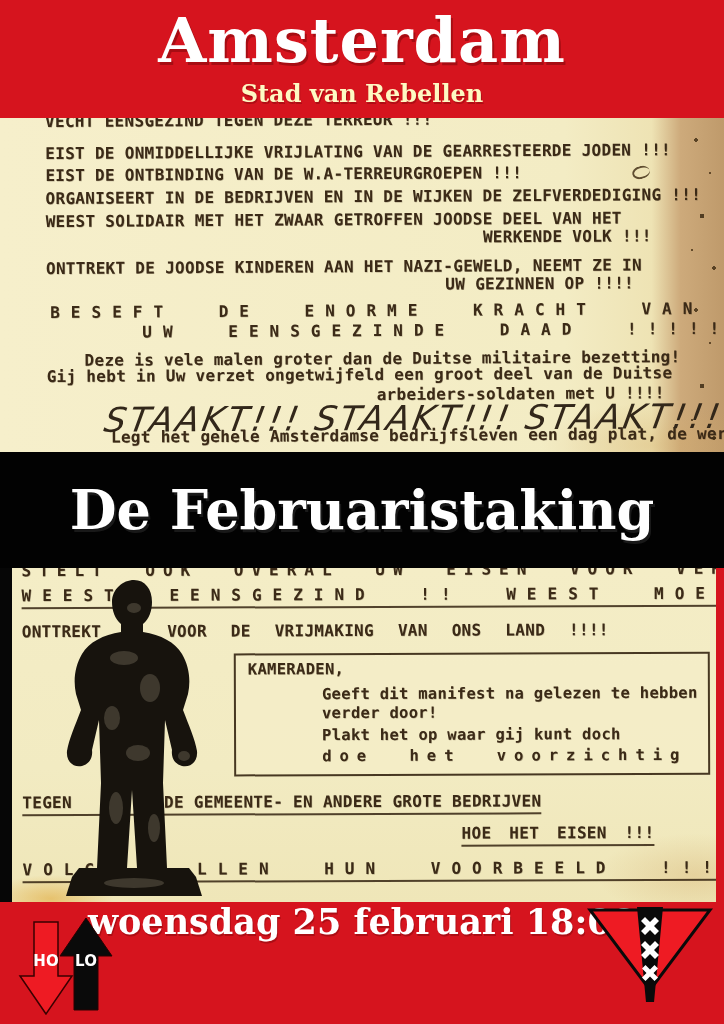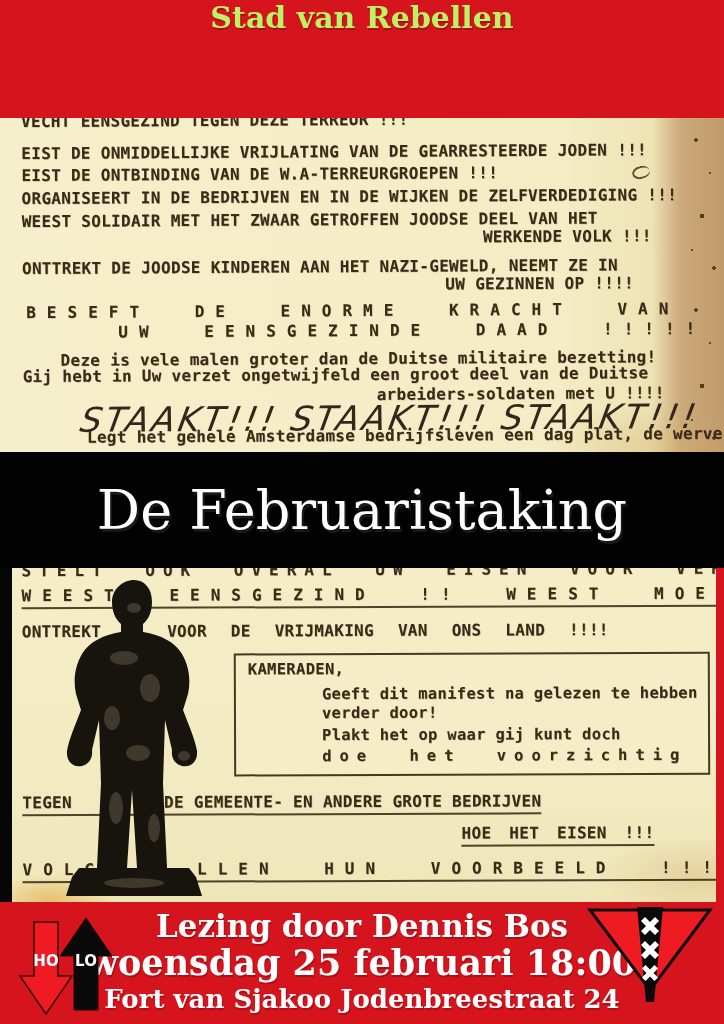--- a/index.html
+++ b/index.html
@@ -9,31 +9,32 @@
   }
   
   .banner { position:absolute; left:0; right:0; background:#d6141e; z-index:20; }
   .banner-top { top:0; height:118px; text-align:center; }
   .poster-title {
     font-family:"DejaVu Serif", serif; font-weight:bold; color:#fff;
     font-size:62px; line-height:1.05; margin-top:8px; letter-spacing:1px;
     text-shadow:2px 3px 0 rgba(80,0,0,.35);
   }
   .poster-subtitle {
-    font-family:"DejaVu Serif", serif; font-weight:bold; color:#bef264;
-    font-size:30px; line-height:1; margin-top:3px;
+    font-family:"DejaVu Serif", serif; font-weight:bold; color:#fef9c3;
+    font-size:24px; line-height:1; margin-top:9px;
     text-shadow:1px 2px 0 rgba(80,0,0,.3);
   }
   
   .paper { position:absolute; left:0; right:0; overflow:hidden; color:#3a2918; }
   .paper-top {
     top:118px; height:334px;
     background:
       radial-gradient(ellipse 160px 60px at 90% 98%, rgba(210,170,100,.35), transparent 70%),
       linear-gradient(90deg, #f6efcb 0%, #f3ecc4 78%, #eee3b4 90%, #cdaa7b 94%, #bf9a6b 100%);
+    padding-left: 24px;
   }
   .stain-right {
     position:absolute; top:0; right:0; bottom:0; width:40px;
     background-image:
       radial-gradient(circle 3px at 12px 22px, #3f2c12 60%, transparent 62%),
       radial-gradient(circle 2px at 26px 55px, #4a3418 60%, transparent 62%),
       radial-gradient(circle 4px at 18px 98px, #35250f 60%, transparent 62%),
       radial-gradient(circle 2px at 8px 132px, #4a3418 60%, transparent 62%),
       radial-gradient(circle 3px at 30px 150px, #3f2c12 60%, transparent 62%);
     background-repeat:repeat-y; background-size:40px 170px; opacity:.8;
@@ -52,21 +53,21 @@
     font-family:"DejaVu Sans", sans-serif; font-style:italic; font-weight:normal;
     font-size:34px; letter-spacing:3px; color:#32271a; transform:skewX(-10deg);
     white-space:nowrap; text-shadow:none;
   }
   
   .band {
     position:absolute; left:0; right:0; top:452px; height:116px; background:#020202;
     z-index:15; display:flex; align-items:center; justify-content:center;
   }
   .band-title {
-    font-family:"DejaVu Serif", serif; font-weight:normal; color:#fff;
+    font-family:"DejaVu Serif", serif; font-weight:bold; color:#fff;
     font-size:54px; letter-spacing:0; white-space:nowrap;
     text-shadow:2px 3px 0 rgba(120,120,120,.2);
   }
   
   .paper-bottom {
     top:568px; height:334px;
     background:
       radial-gradient(ellipse 90px 34px at 7% 99%, rgba(223,164,49,.55), transparent 70%),
       radial-gradient(ellipse 140px 60px at 96% 92%, rgba(205,160,90,.3), transparent 70%),
       linear-gradient(180deg, #f4edc6 0%, #f2ebc2 60%, #efe6b8 100%);
@@ -172,20 +173,21 @@
           <ellipse cx="138" cy="178" rx="6" ry="5"></ellipse>
         </g>
       </g>
     </svg>
 
     <div class="edge-left"></div>
     <div class="edge-right"></div>
   </div>
 
   <div class="banner banner-top">
+    <div class="poster-title">Amsterdam</div>
     <div class="poster-subtitle">Stad van Rebellen</div>
   </div>
 
   <div class="banner banner-bottom">
 
     <svg class="logo-holo" width="104" height="104" viewBox="0 0 104 104">
       <g>
         <polygon points="72,4 98,42 84,42 84,96 60,96 60,42 46,42" fill="#0a0a0a" stroke="#2a0000" stroke-width="1"></polygon>
       </g>
       <g>
@@ -198,18 +200,16 @@
     <svg class="logo-xxx" width="132" height="102" viewBox="0 0 132 102">
       <polygon points="6,6 126,6 66,86" fill="#ee1b23" stroke="#0a0a0a" stroke-width="3"></polygon>
       <polygon points="53,3 79,3 70,98 62,98" fill="#0a0a0a"></polygon>
       <g fill="#ffffff">
         <path transform="translate(66,22)" d="M-9 -5 L-5 -9 L0 -4 L5 -9 L9 -5 L4 0 L9 5 L5 9 L0 4 L-5 9 L-9 5 L-4 0 Z"></path>
         <path transform="translate(66,46)" d="M-9 -5 L-5 -9 L0 -4 L5 -9 L9 -5 L4 0 L9 5 L5 9 L0 4 L-5 9 L-9 5 L-4 0 Z"></path>
         <path transform="translate(66,69)" d="M-8 -4.5 L-4.5 -8 L0 -3.5 L4.5 -8 L8 -4.5 L3.5 0 L8 4.5 L4.5 8 L0 3.5 L-4.5 8 L-8 4.5 L-3.5 0 Z"></path>
       </g>
     </svg>
 
-    <div class="bb bb1">Lezing door Dennis Bos</div>
     <div class="bb bb2">woensdag 25 februari 18:00</div>
-    <div class="bb bb3">Fort van Sjakoo Jodenbreestraat 24</div>
   </div>
 
 </div>
 
 </body></html>

